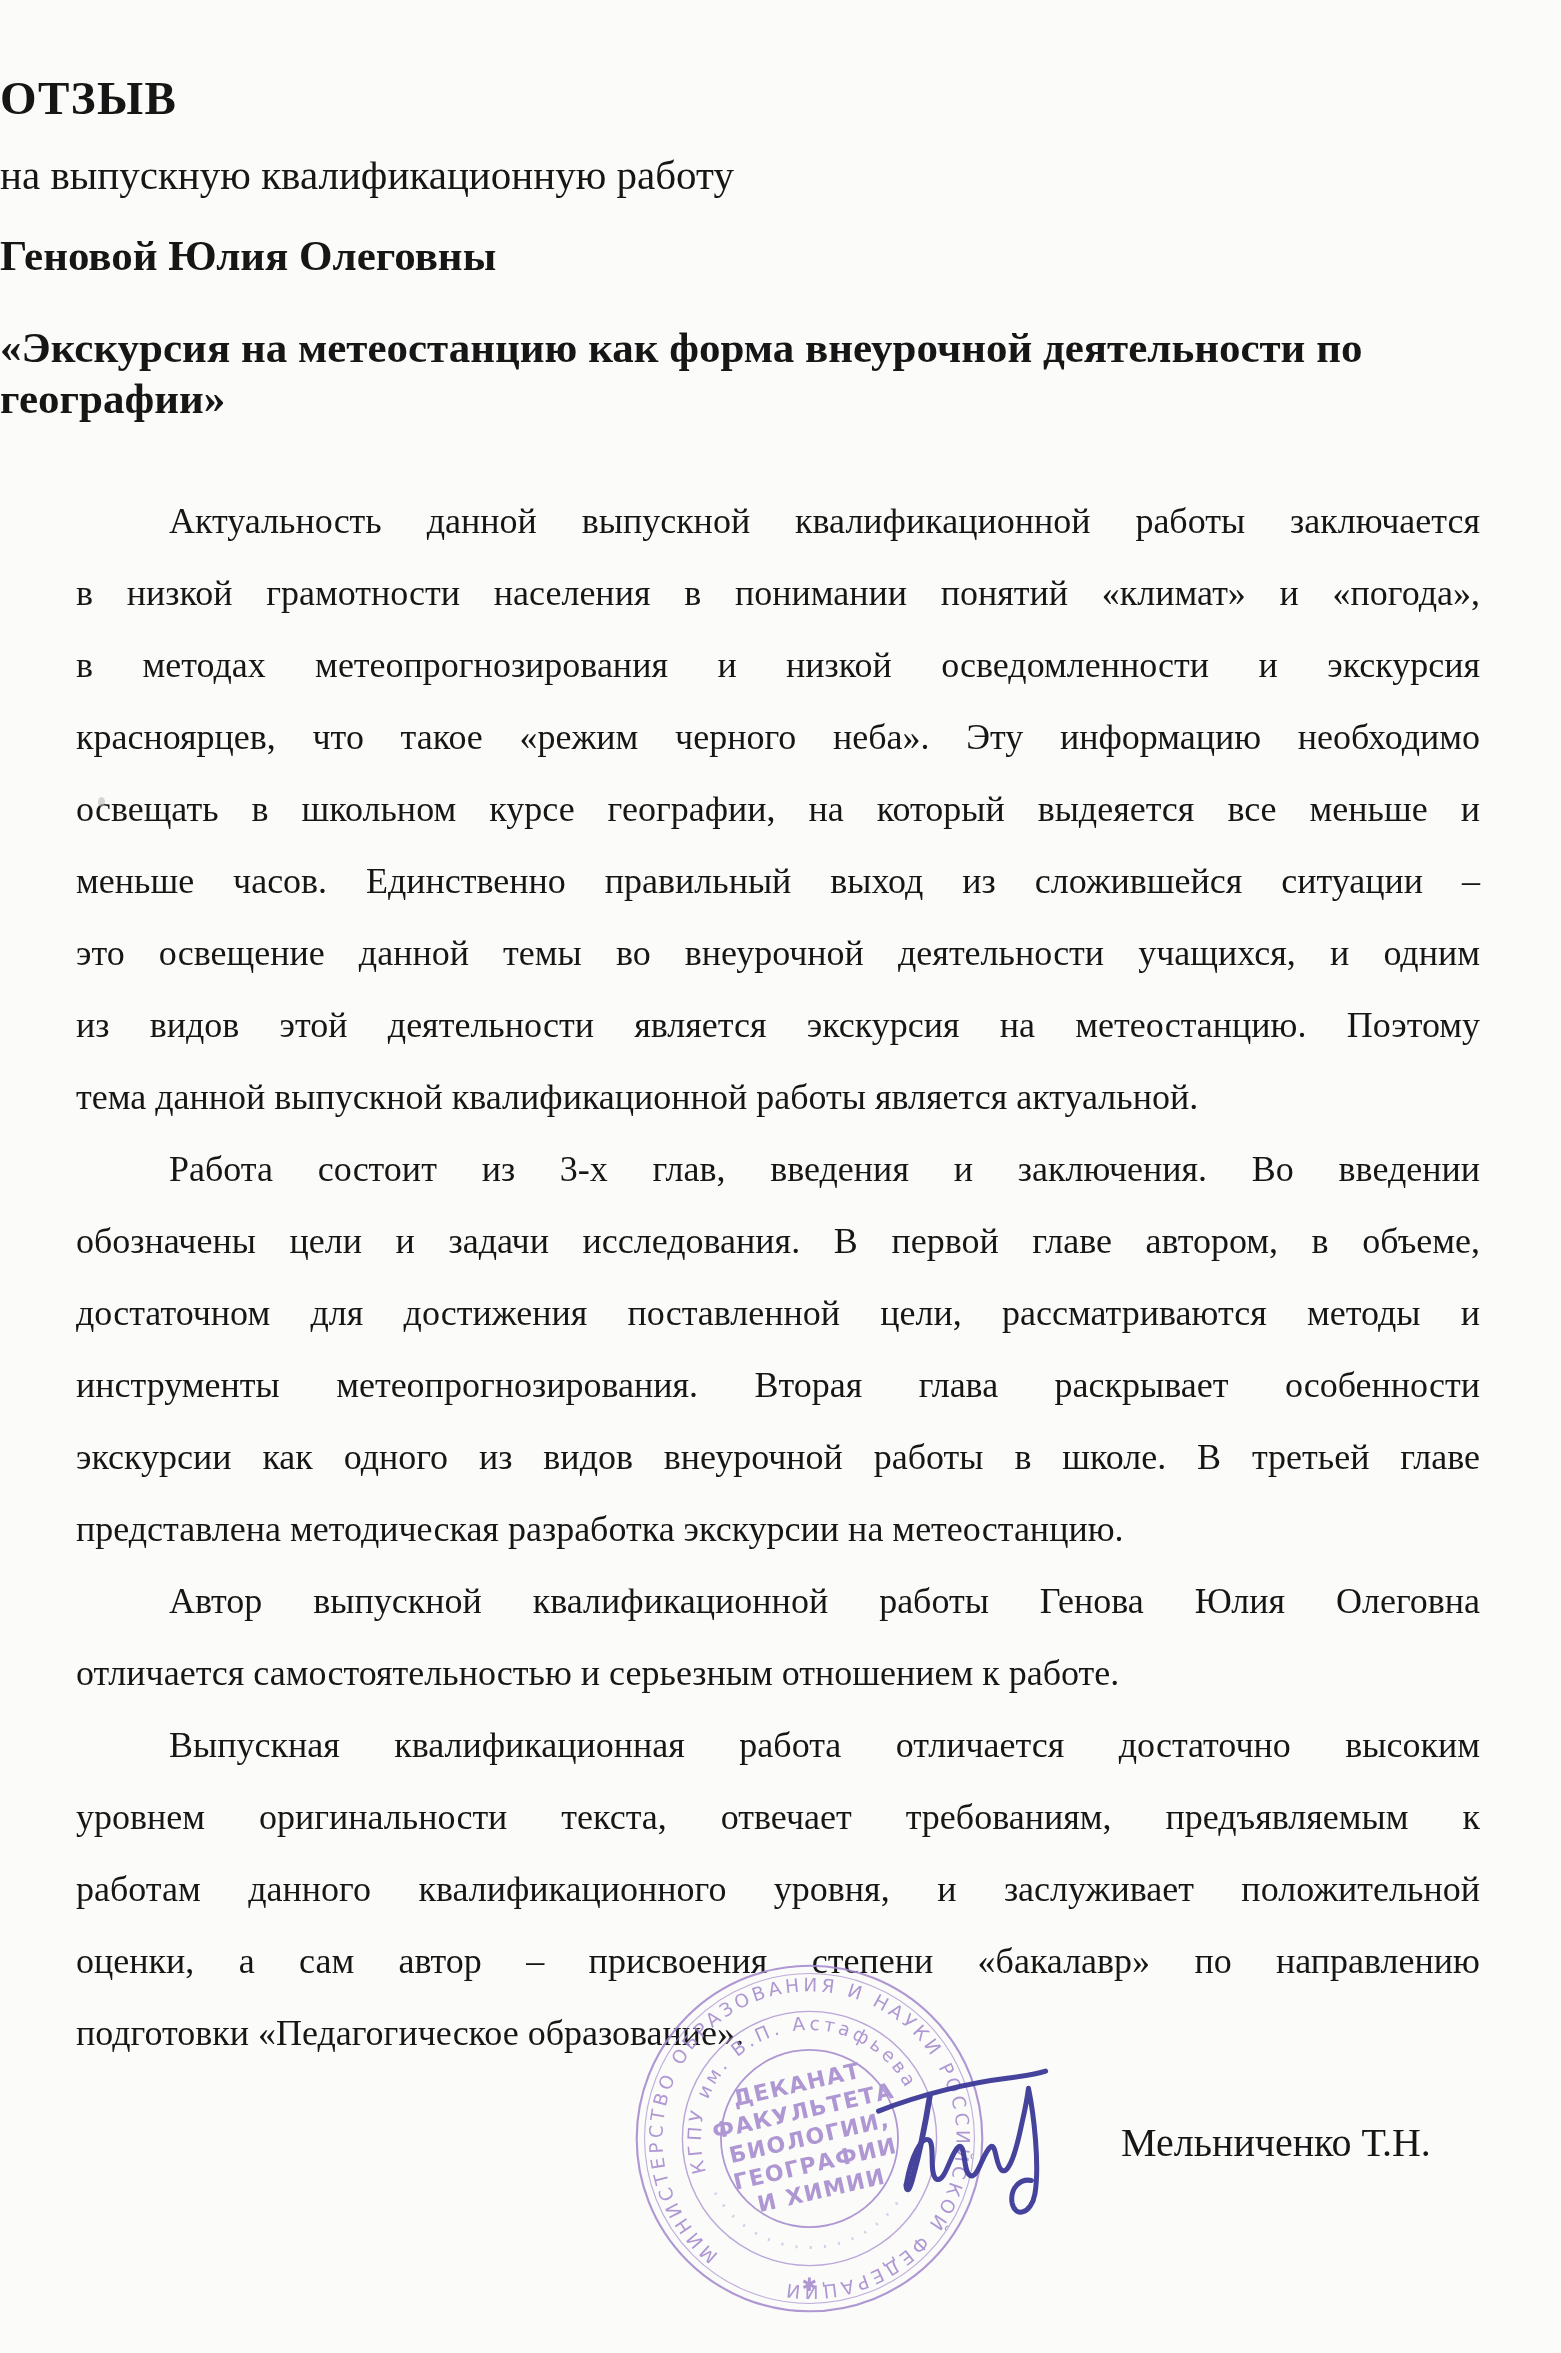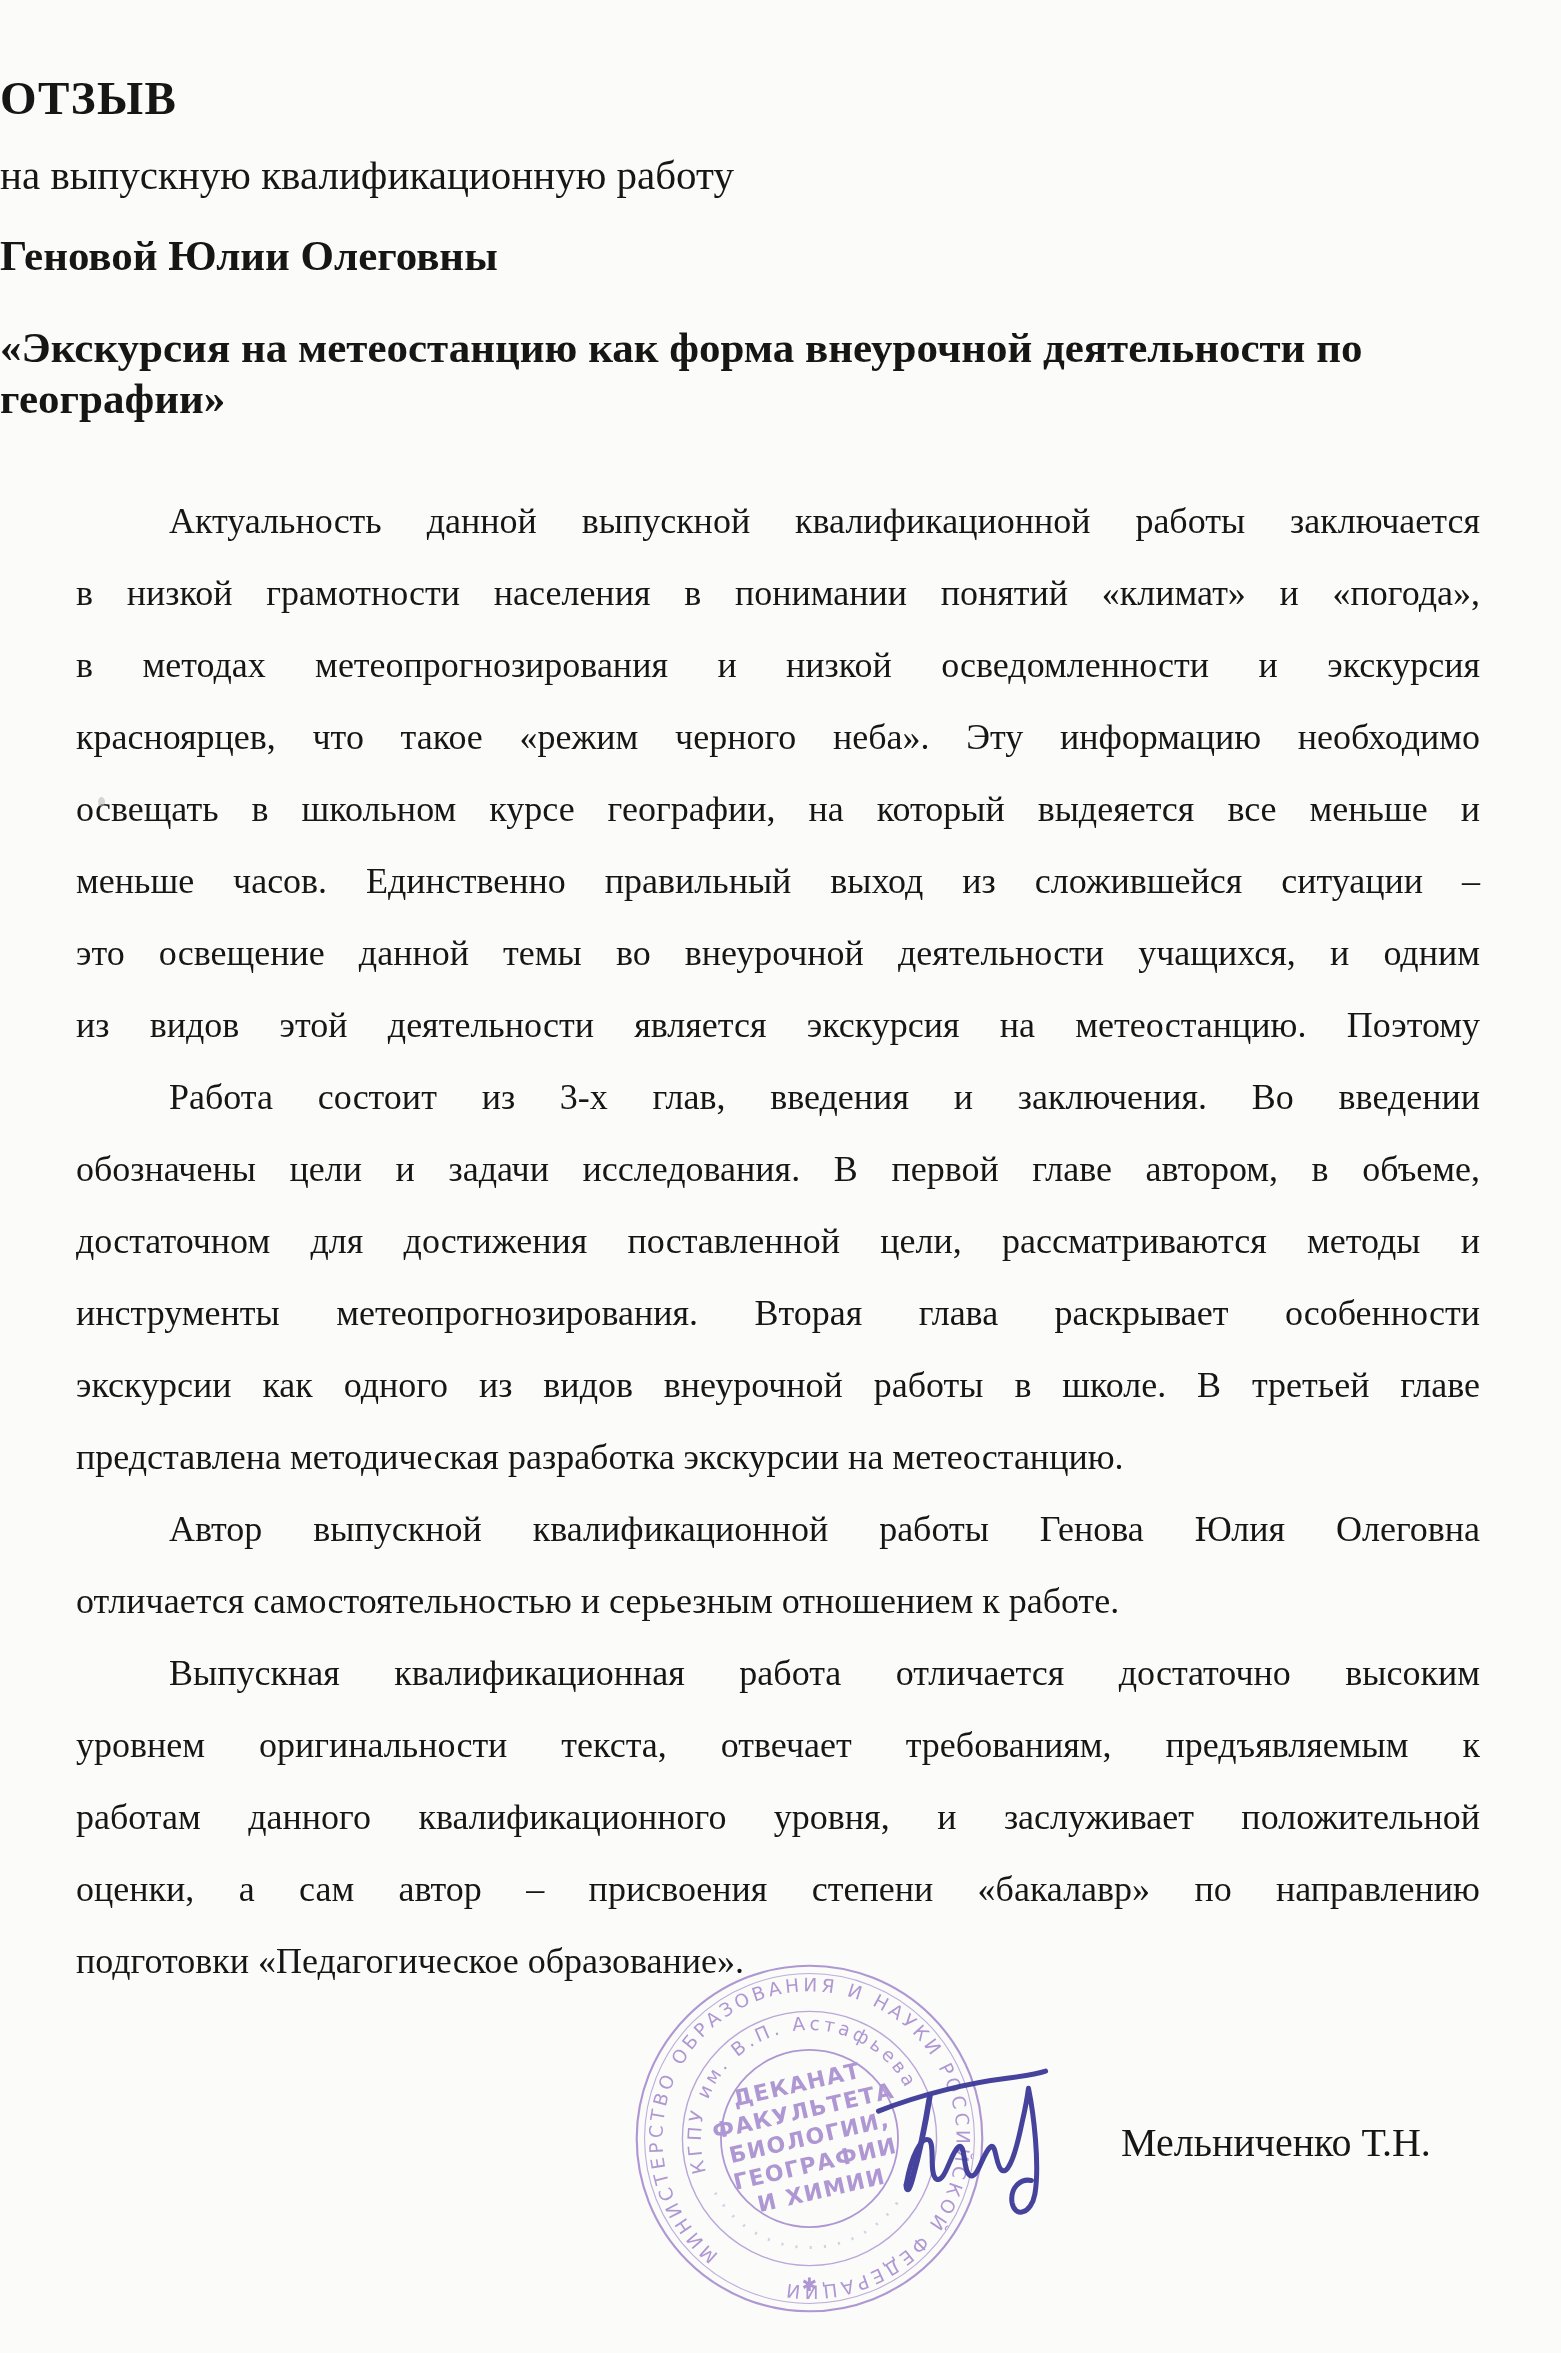--- a/index.html
+++ b/index.html
@@ -45,33 +45,34 @@
   .stamp-center-text{font-family:"DejaVu Sans","Liberation Sans",sans-serif;font-weight:600;}
   .speck{position:absolute;width:7.1px;height:10px;border-radius:50%;background:#b9b6b0;opacity:.55;}
 </style>
 </head>
 <body>
 
 <div class="page">
 
   <div class="cline doc-title">ОТЗЫВ</div>
   <div class="cline doc-subtitle">на выпускную квалификационную работу</div>
-  <div class="cline doc-author">Геновой Юлии Олеговны</div>
+  <div class="cline doc-author">Геновой Юлия Олеговны</div>
   <div class="cline doc-quote1">«Экскурсия на метеостанцию как форма внеурочной деятельности по</div>
   <div class="cline doc-quote2">географии»</div>
 
   <div class="body-text">
     <div class="bl f">Актуальность данной выпускной квалификационной работы заключается</div>
     <div class="bl">в низкой грамотности населения в понимании понятий «климат» и «погода»,</div>
     <div class="bl">в методах метеопрогнозирования и низкой осведомленности и экскурсия</div>
     <div class="bl">красноярцев, что такое «режим черного неба». Эту информацию необходимо</div>
     <div class="bl">освещать в школьном курсе географии, на который выдеяется все меньше и</div>
     <div class="bl">меньше часов. Единственно правильный выход из сложившейся ситуации –</div>
     <div class="bl">это освещение данной темы во внеурочной деятельности учащихся, и одним</div>
     <div class="bl">из видов этой деятельности является экскурсия на метеостанцию. Поэтому</div>
+    <div class="bl l">тема данной выпускной квалификационной работы является актуальной.</div>
 
     <div class="bl f">Работа состоит из 3-х глав, введения и заключения. Во введении</div>
     <div class="bl">обозначены цели и задачи исследования. В первой главе автором, в объеме,</div>
     <div class="bl">достаточном для достижения поставленной цели, рассматриваются методы и</div>
     <div class="bl">инструменты метеопрогнозирования. Вторая глава раскрывает особенности</div>
     <div class="bl">экскурсии как одного из видов внеурочной работы в школе. В третьей главе</div>
     <div class="bl l">представлена методическая разработка экскурсии на метеостанцию.</div>
 
     <div class="bl f">Автор выпускной квалификационной работы Генова Юлия Олеговна</div>
     <div class="bl l">отличается самостоятельностью и серьезным отношением к работе.</div>

